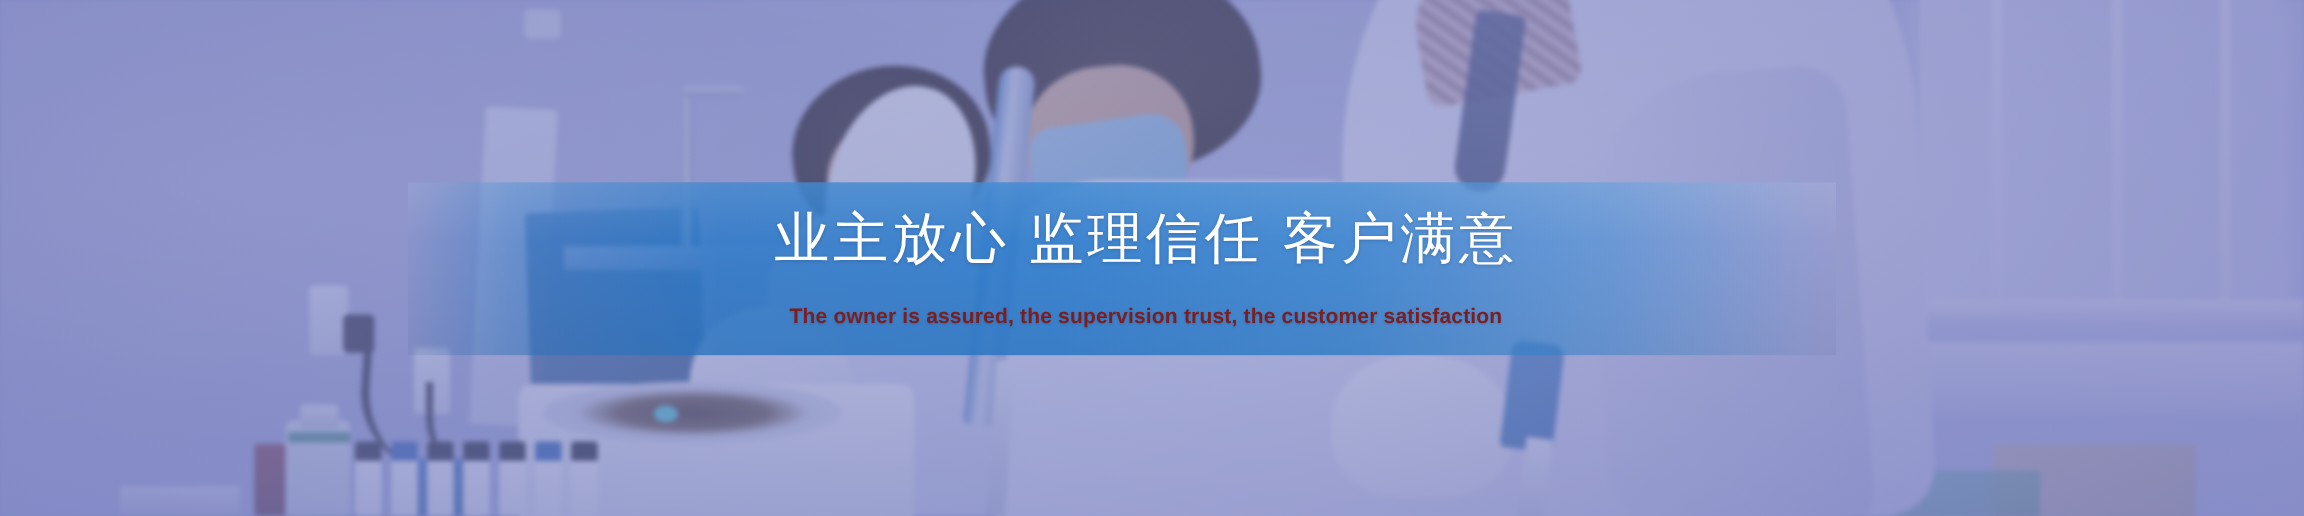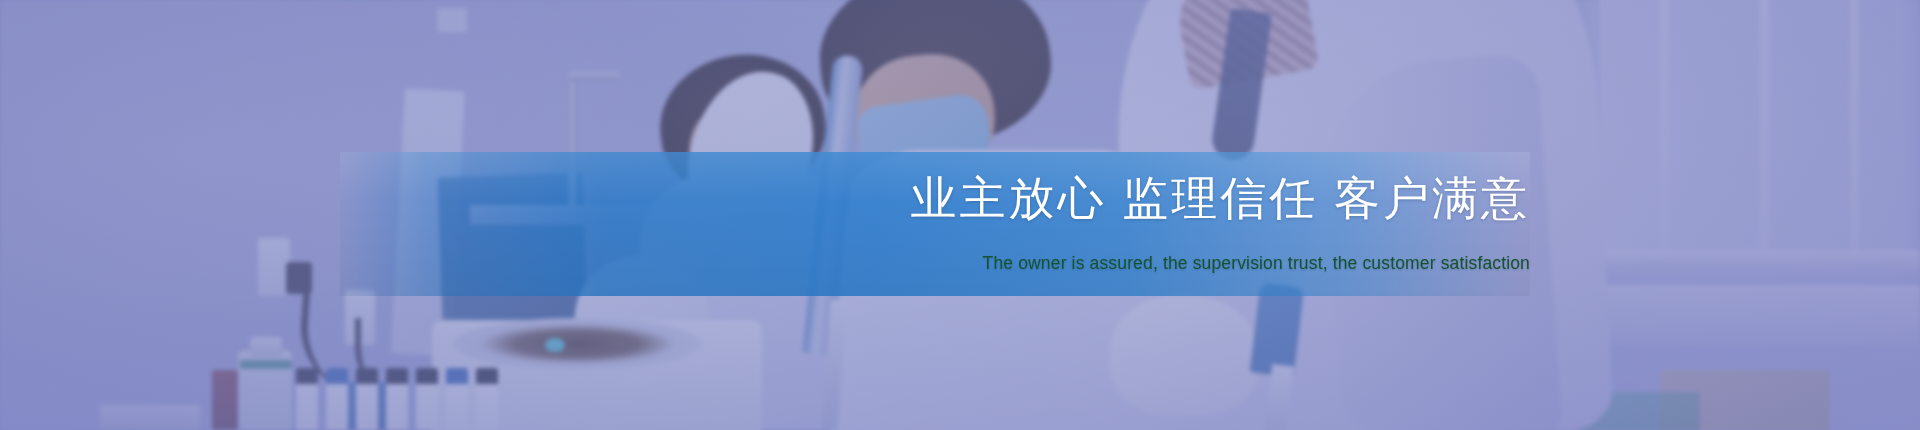--- a/index.html
+++ b/index.html
@@ -313,37 +313,37 @@
   }
   .band-sheen {
     position:absolute; inset:0;
     background:linear-gradient(180deg, rgba(255,255,255,.10) 0%, rgba(255,255,255,0) 35%, rgba(0,0,0,.04) 100%);
   }
 
   .band-text {
     position:absolute;
     left:340px; top:152px; width:1190px; height:144px;
     display:flex; flex-direction:column;
-    align-items:flex-end; justify-content:center;
+    align-items:center; justify-content:center;
     padding-left:40px;
   }
   .headline {
     color:#ffffff;
     font-size:46px;
     font-weight:400;
     letter-spacing:3px;
     line-height:1.05;
     white-space:nowrap;
     text-shadow:0 1px 3px rgba(20,50,90,.28);
   }
   .subheadline {
     margin-top:30px;
-    color:#14532d;
+    color:#7f1d1d;
     font-size:17.5px;
-    font-weight:400;
+    font-weight:700;
     letter-spacing:.15px;
     white-space:nowrap;
     text-shadow:0 1px 2px rgba(20,50,90,.25);
   }
 </style>
 </head>
 <body>
 
 <div class="banner">
 

